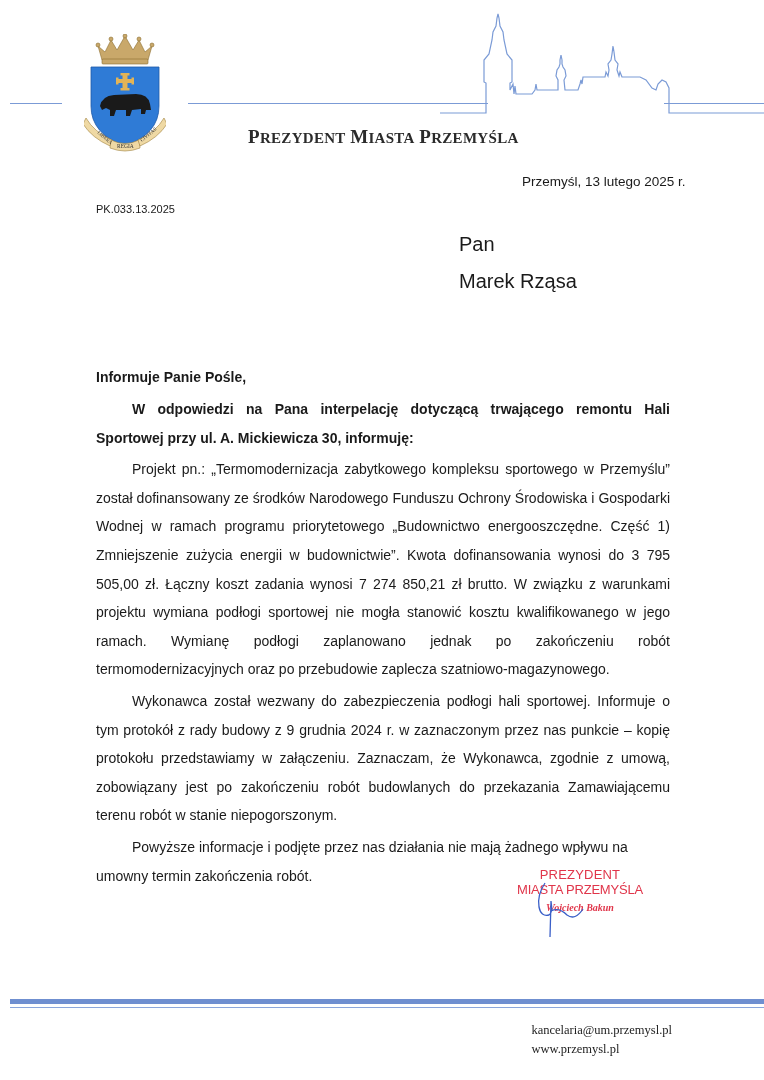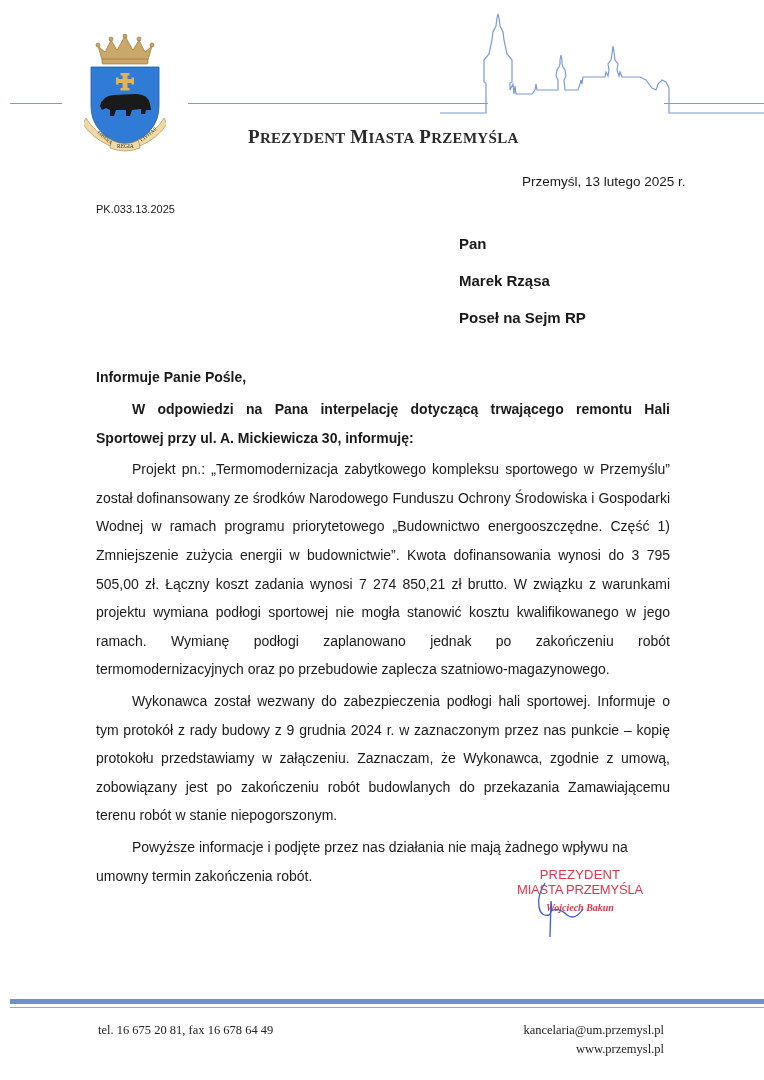--- a/index.html
+++ b/index.html
@@ -12,39 +12,39 @@
   .crest { position: absolute; left: 84px; top: 34px; width: 82px; height: 118px; }
   .skyline { position: absolute; left: 440px; top: 10px; width: 324px; height: 110px; }
   .title {
     position: absolute; left: 248px; top: 126px;
     font-family: "Liberation Serif", "DejaVu Serif", serif; font-size: 17px;
     letter-spacing: 0.3px; color: #2b2b2b; font-variant: small-caps; font-weight: bold;
   }
   .title .cap { font-size: 19px; }
   .date { position: absolute; left: 522px; top: 174px; font-size: 13.5px; }
   .ref  { position: absolute; left: 96px; top: 203px; font-size: 11px; }
-  .recip { position: absolute; left: 459px; top: 232px; font-weight: bold; font-size: 15px; }
+  .recip { position: absolute; left: 459px; top: 232px; font-weight: normal; font-size: 20px; }
   .recip div { height: 37px; line-height: 24px; }
   .salute { position: absolute; left: 96px; top: 369px; font-weight: bold; font-size: 14px; }
   .content { position: absolute; left: 96px; top: 393px; width: 574px; font-size: 14px; line-height: 28.6px; text-align: justify; }
   .content p { margin: 0; text-indent: 36px; }
   .content p.bold { font-weight: bold; }
   .content p + p { margin-top: 3px; }
   
   .sig { position: absolute; left: 505px; top: 867px; width: 150px; text-align: center; color: #e0354a; }
   .sig .l1 { font-size: 13px; letter-spacing: 0.2px; line-height: 15px; }
   .sig .l2 { font-size: 13px; letter-spacing: -0.2px; line-height: 15px; }
   .sig .l3 { font-family: Liberation Serif, serif; font-style: italic; font-weight: bold; font-size: 10px; margin-top: 5px; }
   .sig svg { position: absolute; left: 18px; top: 14px; }
   
   .fbar { position: absolute; left: 10px; top: 999px; width: 754px; height: 5px; background: #6f8fd0; }
   .fline { position: absolute; left: 10px; top: 1007px; width: 754px; height: 1px; background: #8aa6dc; }
   .foot { position: absolute; font-family: "Liberation Serif", "DejaVu Serif", serif; font-size: 12.5px; line-height: 19px; color: #222; }
   .foot.left { left: 98px; top: 1021px; }
-  .foot.right { right: 100px; top: 1021px; text-align: right; }
+  .foot.right { right: 92px; top: 1021px; }
 </style>
 </head>
 <body>
 
 <div class="hline" style="left:10px; top:103px; width:52px; height:1px;"></div>
 <div class="hline" style="left:188px; top:103px; width:300px; height:1px;"></div>
 <div class="hline" style="left:664px; top:103px; width:100px; height:1px;"></div>
 
 <svg class="crest" viewBox="0 0 82 118">
 
@@ -90,21 +90,20 @@
   <span class="cap">M</span><span style="text-transform:uppercase;font-size:15px;">iasta</span>
   <span class="cap">P</span><span style="text-transform:uppercase;font-size:15px;">rzemyśla</span>
 </div>
 
 <div class="date">Przemyśl, 13 lutego 2025 r.</div>
 <div class="ref">PK.033.13.2025</div>
 
 <div class="recip">
   <div>Pan</div>
   <div>Marek Rząsa</div>
-  <div>Poseł na Sejm RP</div>
 </div>
 
 <div class="salute">Informuje Panie Pośle,</div>
 
 <div class="content">
   <p class="bold" style="margin-top:2px;">W odpowiedzi na Pana interpelację dotyczącą trwającego remontu Hali Sportowej przy ul. A. Mickiewicza 30, informuję:</p>
   <p>Projekt pn.: „Termomodernizacja zabytkowego kompleksu sportowego w Przemyślu” został dofinansowany ze środków Narodowego Funduszu Ochrony Środowiska i Gospodarki Wodnej w ramach programu priorytetowego „Budownictwo energooszczędne. Część 1) Zmniejszenie zużycia energii w budownictwie”. Kwota dofinansowania wynosi do 3 795 505,00 zł. Łączny koszt zadania wynosi 7 274 850,21 zł brutto. W związku z warunkami projektu wymiana podłogi sportowej nie mogła stanowić kosztu kwalifikowanego w jego ramach. Wymianę podłogi zaplanowano jednak po zakończeniu robót termomodernizacyjnych oraz po przebudowie zaplecza szatniowo-magazynowego.</p>
   <p>Wykonawca został wezwany do zabezpieczenia podłogi hali sportowej. Informuje o tym protokół z rady budowy z 9 grudnia 2024 r. w zaznaczonym przez nas punkcie – kopię protokołu przedstawiamy w załączeniu. Zaznaczam, że Wykonawca, zgodnie z umową, zobowiązany jest po zakończeniu robót budowlanych do przekazania Zamawiającemu terenu robót w stanie niepogorszonym.</p>
   <p style="text-align:left;">Powyższe informacje i podjęte przez nas działania nie mają żadnego wpływu na umowny termin zakończenia robót.</p>
 </div>
@@ -114,18 +113,17 @@
   <div class="l2">MIASTA PRZEMYŚLA</div>
   <div class="l3">Wojciech Bakun</div>
   <svg width="110" height="60">
     <path d="M22 2 Q14 14 16 26 Q18 36 26 34 Q30 32 28 20 L27 56 M28 30 Q36 26 44 34 Q52 40 60 28" fill="none" stroke="#3a5fc8" stroke-width="1.3"></path>
   </svg>
 </div>
 
 <div class="fbar"></div>
 <div class="fline"></div>
 <div class="foot left">
-  <div>tel. 16 675 20 81, fax 16 678 64 49</div>
 </div>
 <div class="foot right">
   <div>kancelaria@um.przemysl.pl</div>
   <div>www.przemysl.pl</div>
 </div>
 
 </body></html>

